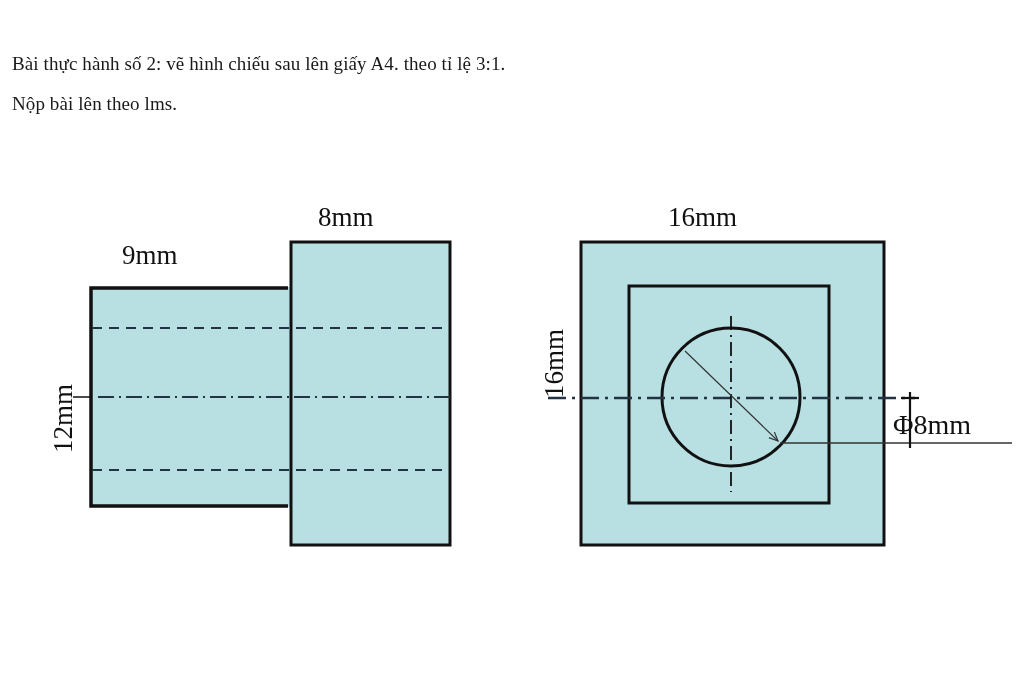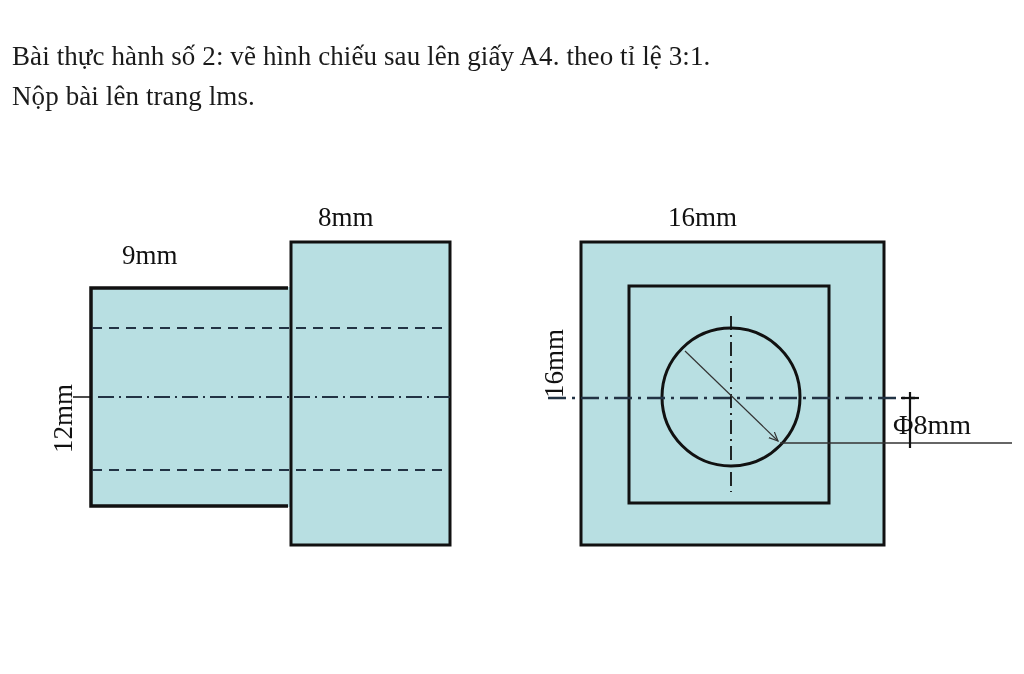--- a/index.html
+++ b/index.html
@@ -11,43 +11,43 @@
       width: 1024px;
       height: 674px;
       position: relative;
       overflow: hidden;
       font-family: "Liberation Serif", "DejaVu Serif", serif;
       color: #1a1a1a;
     }
     .instructions {
       position: absolute;
       left: 12px;
-      top: 36px;
-      font-size: 27px;
+      top: 44px;
+      font-size: 19px;
       line-height: 40px;
       letter-spacing: 0.1px;
     }
     .instructions div { white-space: nowrap; }
     svg.drawing {
       position: absolute;
       left: 0;
       top: 0;
     }
     .dim-label {
       font-family: "Liberation Serif", "DejaVu Serif", serif;
       font-size: 27px;
       fill: #111111;
     }
   </style>
 </head>
 <body>
 
 <div class="instructions">
   <div>Bài thực hành số 2: vẽ hình chiếu sau lên giấy A4. theo tỉ lệ 3:1.</div>
-  <div>Nộp bài lên trang lms.</div>
+  <div>Nộp bài lên theo lms.</div>
 </div>
 
 <svg class="drawing" width="1024" height="674" viewBox="0 0 1024 674">
 
   <g>
 
     <rect x="90" y="287" width="200" height="220" fill="#b8dfe2" stroke="none"></rect>
 
     <rect x="291" y="242" width="159" height="303" fill="#b8dfe2" stroke="#111" stroke-width="3"></rect>
 

